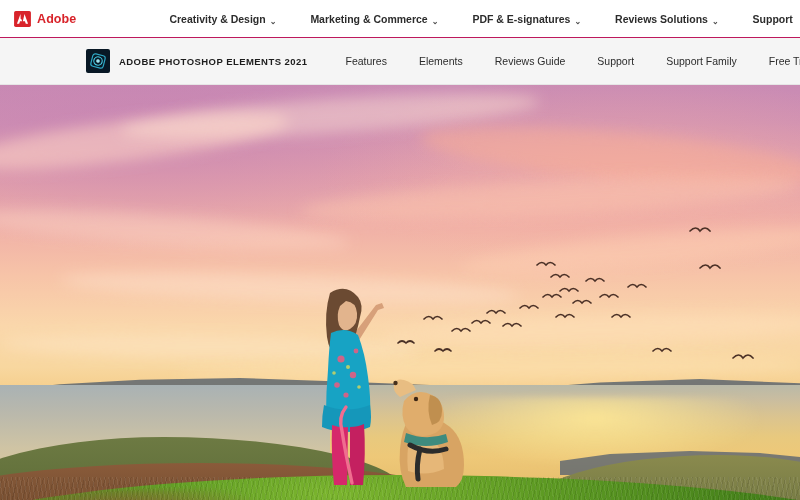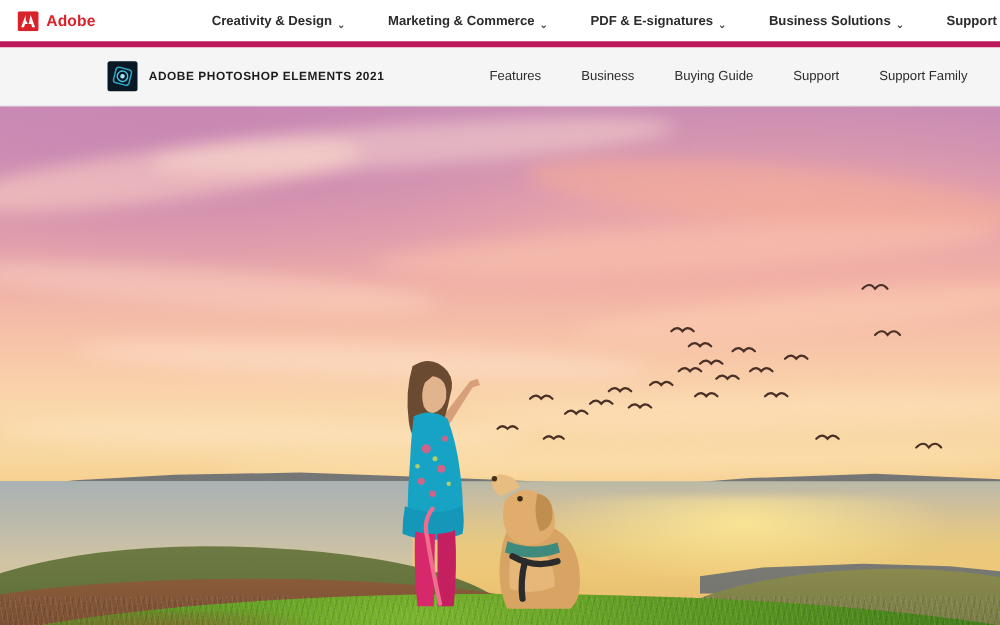--- a/index.html
+++ b/index.html
@@ -6,38 +6,38 @@
   html, body {
     width:800px; height:500px; overflow:hidden;
     font-family:"Liberation Sans", sans-serif;
     background:#fff;
   }
   .page { position:relative; width:800px; height:500px; overflow:hidden; }
 
   
   .global-nav {
     position:relative; height:38px; background:#ffffff;
-    display:flex; align-items:center; border-bottom:5px solid #be185d;
+    display:flex; align-items:center; border-bottom:1px solid #be185d;
   }
   .adobe-brand { display:flex; align-items:center; gap:6px; padding-left:14px; }
   .adobe-mark { width:17px; height:16px; display:block; }
   .adobe-word { font-size:12.5px; color:#d8232a; font-weight:600; letter-spacing:.1px; }
 
   .gnav-items { display:flex; align-items:center; margin-left:76px; gap:0; }
   .gnav-item {
     display:flex; align-items:flex-end; gap:4px;
     font-size:10.5px; color:#2c2c2c; font-weight:600;
     padding:0 17px; white-space:nowrap; cursor:pointer;
   }
   .caret { font-size:8px; color:#4b4b4b; transform:translateY(1px); }
 
   
   .product-nav {
     position:relative; height:47px; background:#f5f5f5;
-    display:flex; align-items:center; border-bottom:1px solid #e6e6e6;gap:46px;
+    display:flex; align-items:center; border-bottom:1px solid #e6e6e6;
   }
   .prod-brand { display:flex; align-items:center; gap:9px; padding-left:86px; }
   .prod-logo {
     width:24px; height:24px; border-radius:2px;
     background:#081825; display:flex; align-items:center; justify-content:center;
   }
   .prod-title {
     font-size:9.5px; font-weight:700; color:#1c1c1c;
     letter-spacing:.45px; white-space:nowrap;
   }
@@ -158,21 +158,21 @@
       </div>
       <div class="gnav-item">
         <span>Marketing &amp; Commerce</span>
         <span class="caret">⌄</span>
       </div>
       <div class="gnav-item">
         <span>PDF &amp; E-signatures</span>
         <span class="caret">⌄</span>
       </div>
       <div class="gnav-item">
-        <span>Business Solutions</span>
+        <span>Reviews Solutions</span>
         <span class="caret">⌄</span>
       </div>
       <div class="gnav-item">
         <span>Support</span>
 
       </div>
     </div>
 
   </div>
 
@@ -186,22 +186,22 @@
             <circle cx="12" cy="12" r="5.6" fill="none" stroke="#45c8e0" stroke-width="1.5"></circle>
             <circle cx="12" cy="12" r="2.4" fill="#9fe6f2"></circle>
           </g>
         </svg>
       </span>
       <span class="prod-title">ADOBE PHOTOSHOP ELEMENTS 2021</span>
     </div>
 
     <div class="pnav-items">
       <span class="pnav-item">Features</span>
-      <span class="pnav-item">Business</span>
-      <span class="pnav-item">Buying Guide</span>
+      <span class="pnav-item">Elements</span>
+      <span class="pnav-item">Reviews Guide</span>
       <span class="pnav-item">Support</span>
       <span class="pnav-item">Support Family</span>
       <span class="pnav-item">Free Trial</span>
 
     </div>
   </div>
 
   <div class="hero">
 
     <div class="sky"></div>

